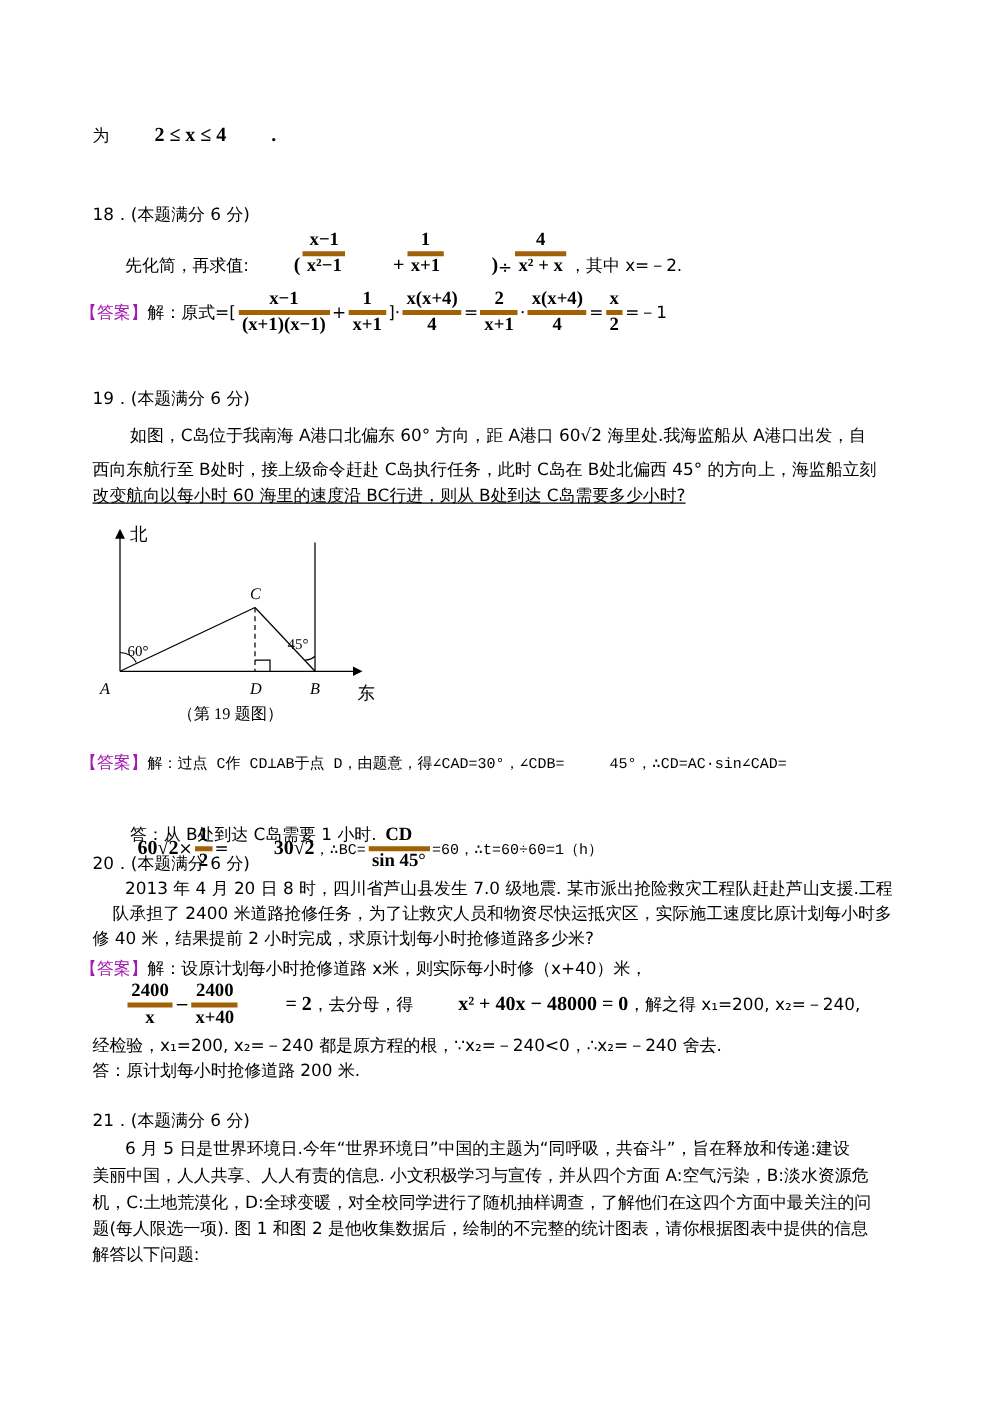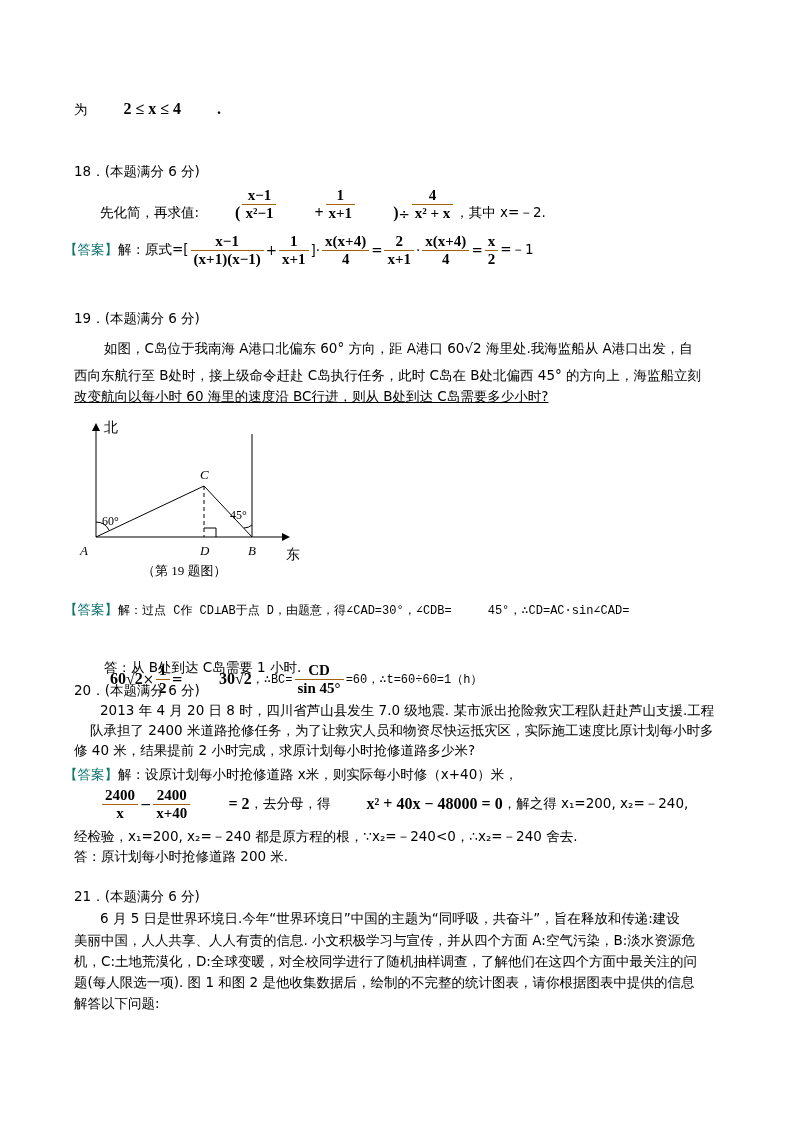--- a/index.html
+++ b/index.html
@@ -1,24 +1,24 @@
 <!DOCTYPE html>
 <html><head>
 <meta charset="utf-8">
 <style>
   html, body { margin:0; padding:0; background:#ffffff; }
   body { width:794px; height:1123px; position:relative; overflow:hidden;
          font-family:"DejaVu Serif","Liberation Serif",serif; color:#000; }
   .abs { position:absolute; white-space:nowrap; }
   .t { font-size:13.5px; line-height:18px; }
   .cn { font-family:"DejaVu Sans","Liberation Sans",sans-serif; font-size:13.5px; }
-  .red { color:#0f766e; }
+  .red { color:#a21caf; }
   .frac { display:inline-block; vertical-align:middle; text-align:center; margin:0 2px; font-weight:bold; font-family:"Liberation Serif",serif; }
   .frac > span { display:block; padding:0 3px; line-height:17px; font-size:15px; }
-  .frac > span.num { border-bottom:1px solid #a16207; }
+  .frac > span.num { border-bottom:4px solid #a16207; }
   .mb { font-family:"Liberation Serif",serif; font-weight:bold; font-size:16px;padding-left:36px; }
   .sm { font-size:12px;font-family:Liberation Mono, monospace; }
   svg text { font-family:"Liberation Serif",serif; }
 </style>
 </head>
 <body>
 
 <div class="abs t" style="left:74px;top:100px;">
   <span class="cn">为</span><span class="mb">2 ≤ x ≤ 4</span><span class="mb">.</span>
 </div>

